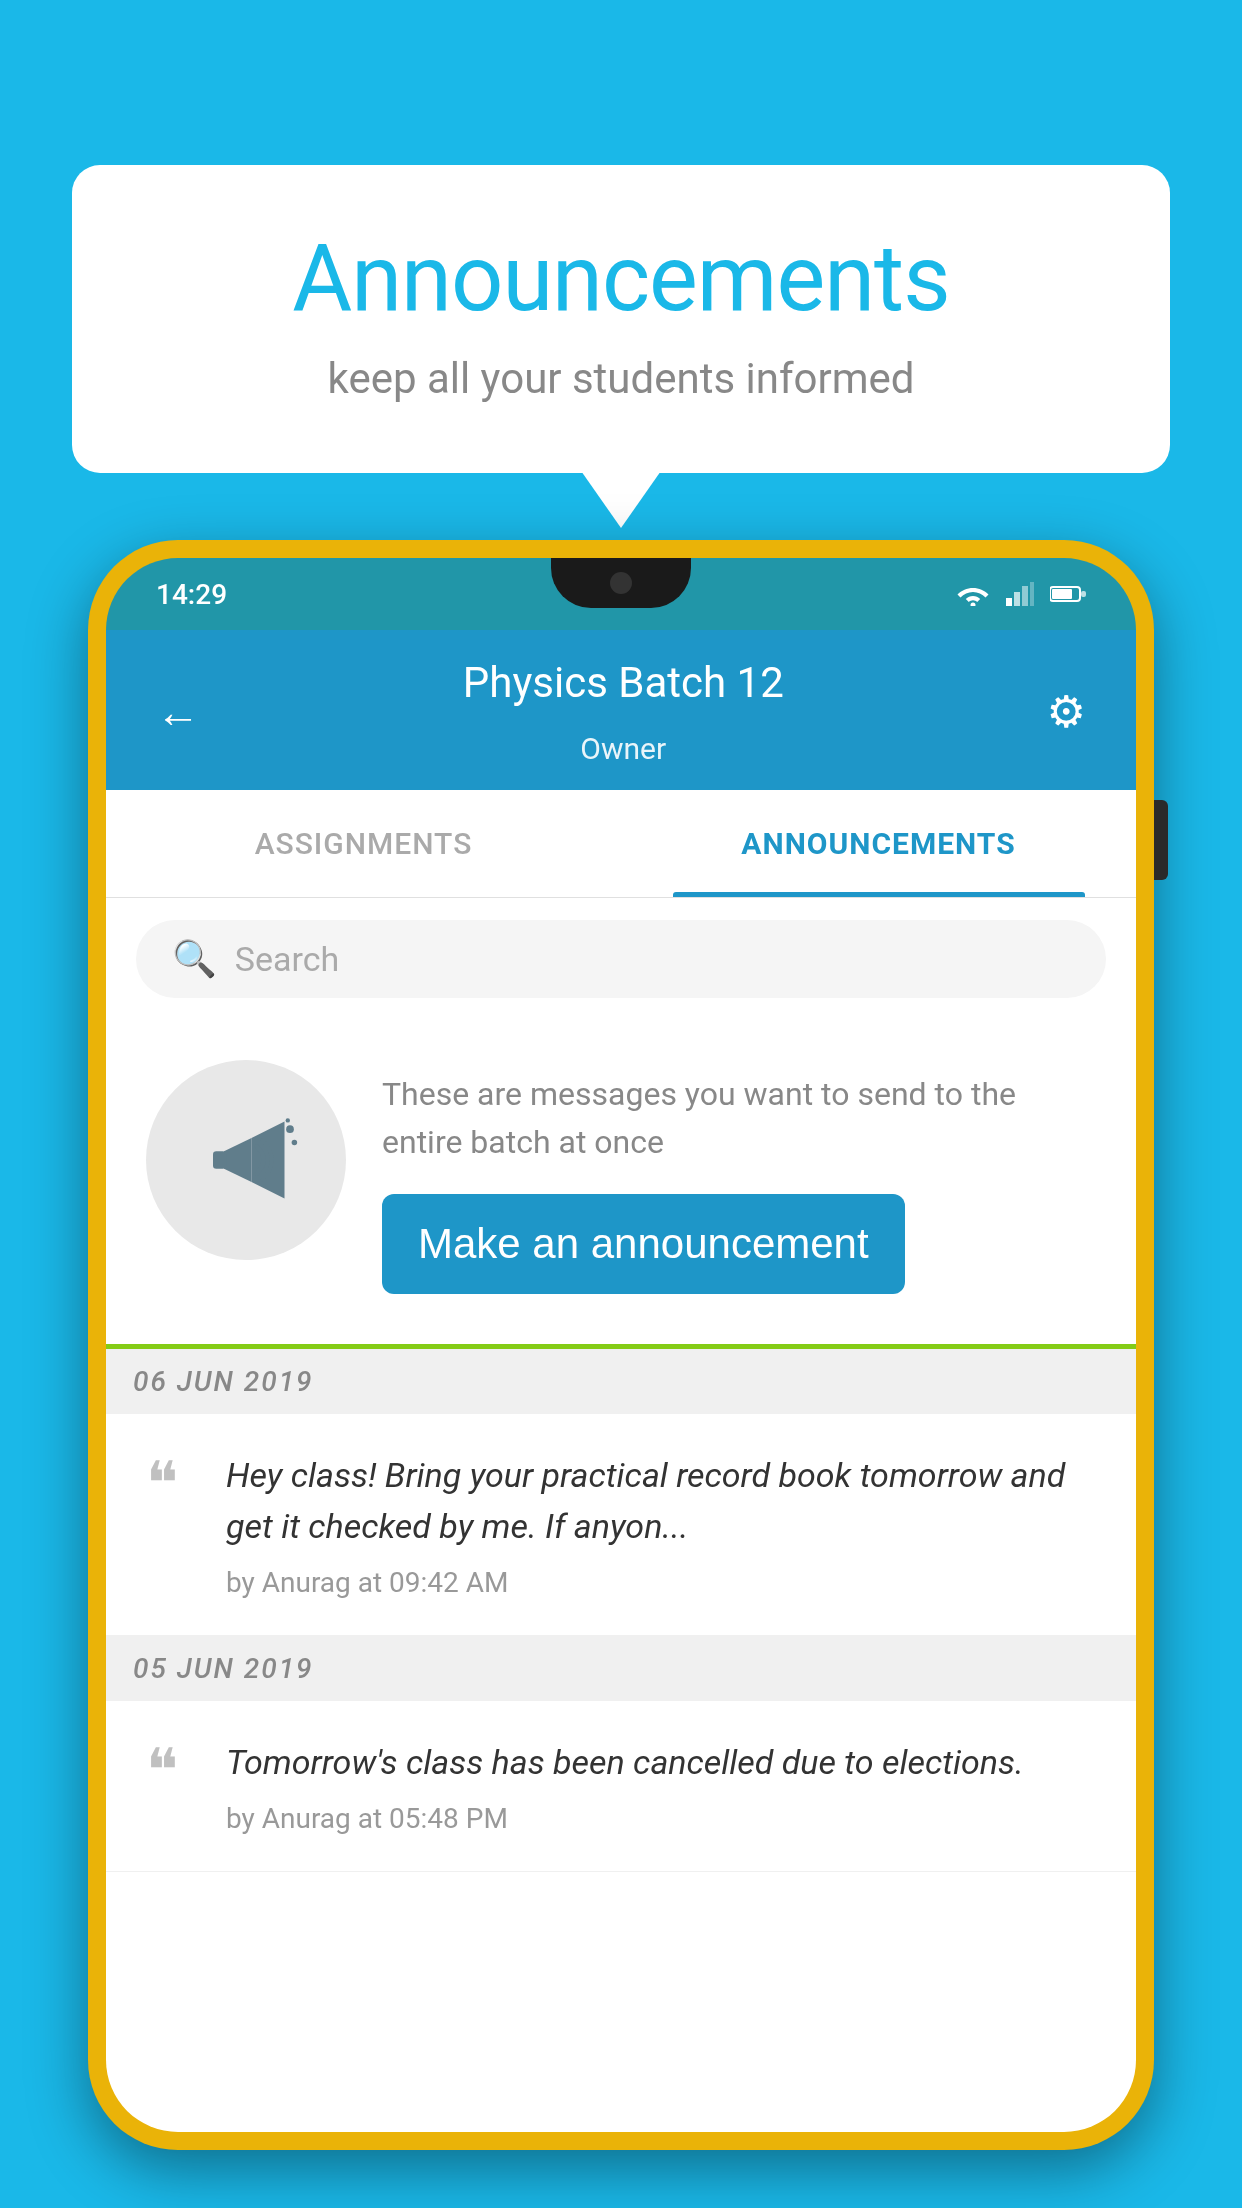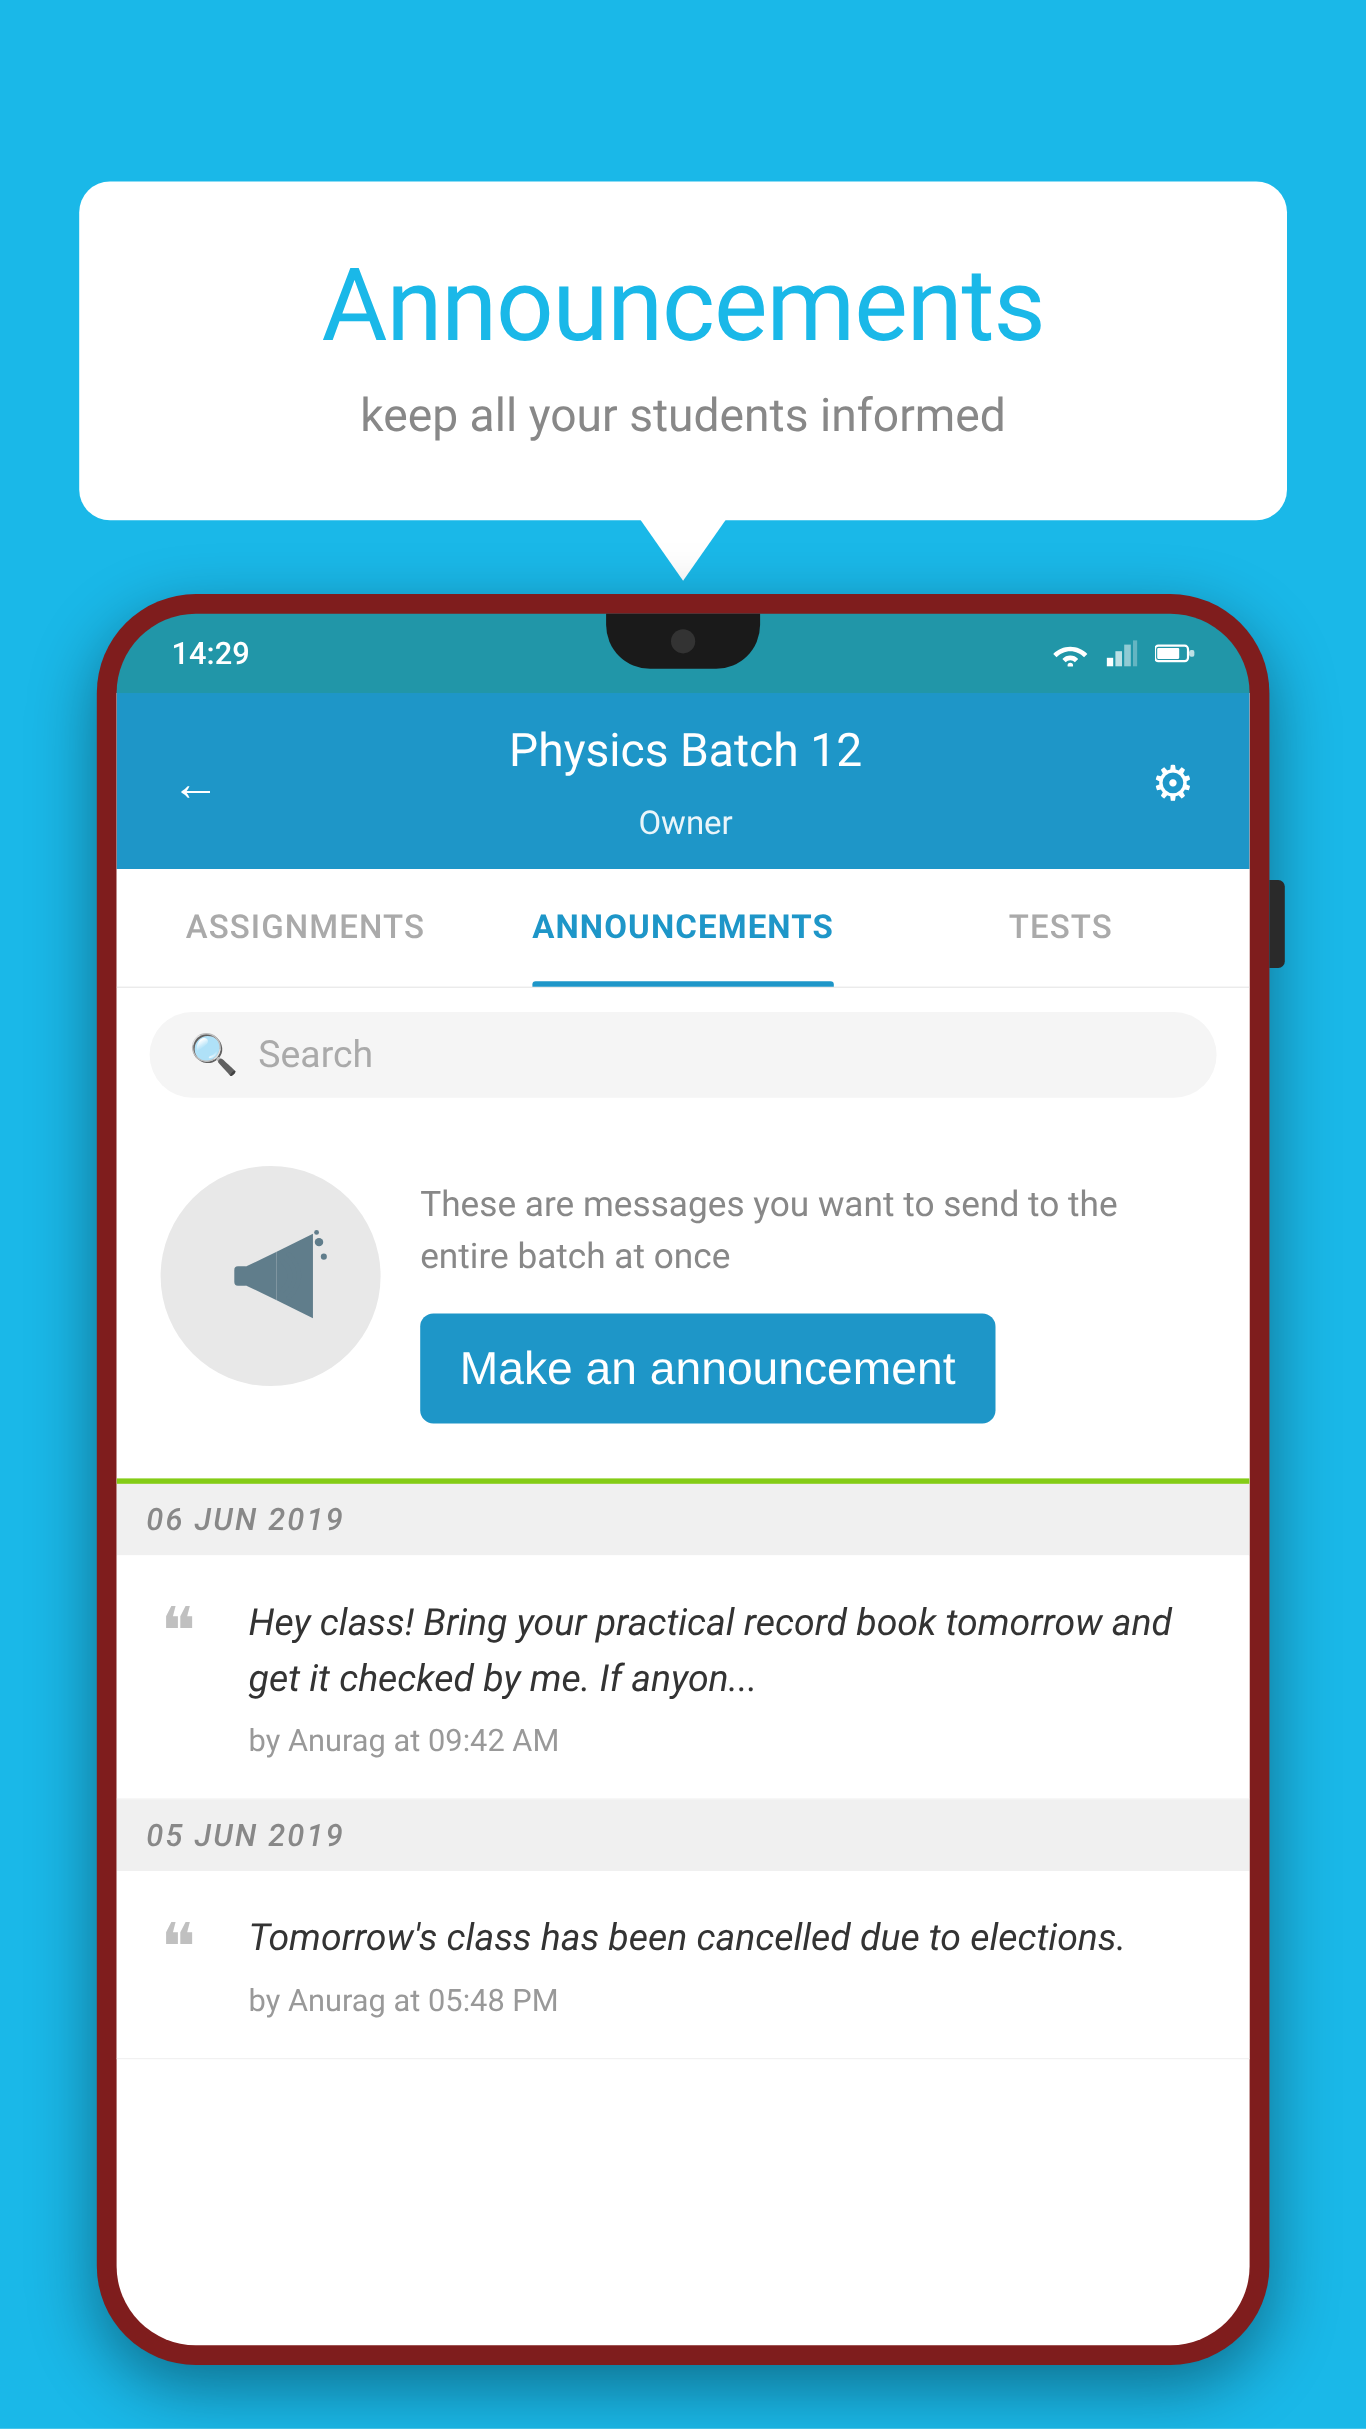--- a/index.html
+++ b/index.html
@@ -63,21 +63,21 @@
     
     .phone-wrapper {
       position: absolute;
       top: 540px;
       left: 88px;
       right: 88px;
       bottom: 0px;
     }
 
     .phone-outer {
-      background: #7f1d1d;
+      background: #eab308;
       border-radius: 90px;
       padding: 18px;
       width: 100%;
       height: 1610px;
       position: relative;
       box-shadow: 0 20px 60px rgba(0,0,0,0.4);
     }
 
     
     .phone-notch-bar {
@@ -409,23 +409,20 @@
         <span class="gear-icon">⚙</span>
       </div>
 
       <div class="tabs-bar">
         <div class="tab-item">
           <span>ASSIGNMENTS</span>
         </div>
         <div class="tab-item active">
           <span>ANNOUNCEMENTS</span>
         </div>
-        <div class="tab-item">
-          <span>TESTS</span>
-        </div>
       </div>
 
       <div class="search-bar-container">
         <div class="search-bar">
           <span class="search-icon-wrap">🔍</span>
           <span class="search-placeholder">Search</span>
         </div>
       </div>
 
       <div class="promo-block">

